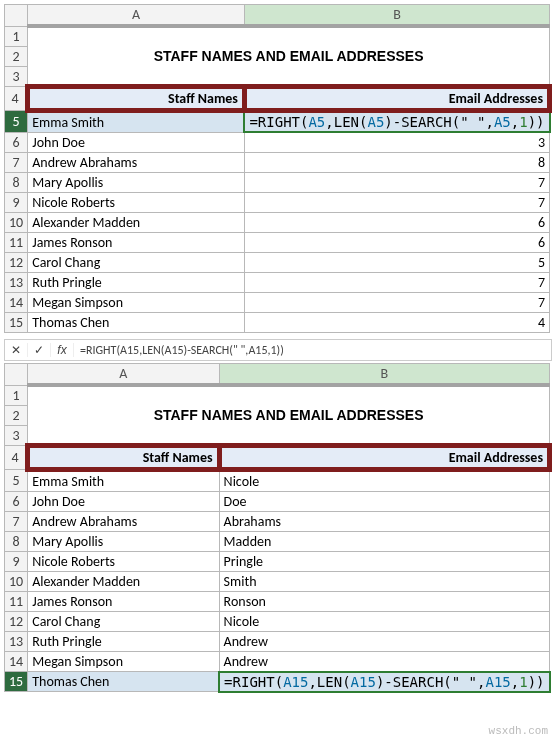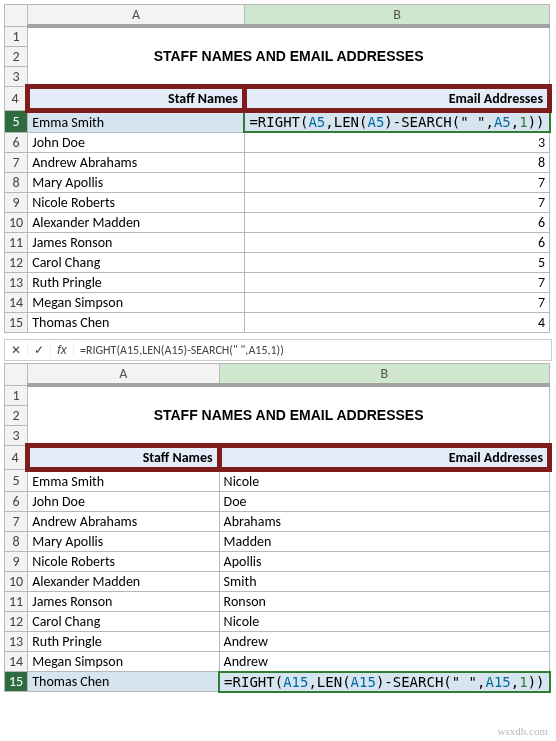--- a/index.html
+++ b/index.html
@@ -107,21 +107,21 @@
     font-size: 12px;
     color: #444;
   }
   .col-header.selected {
     background: #cfe6cf;
   }
   .watermark {
     position: fixed;
     bottom: 4px; right: 8px;
     font-size: 11px; color: #bbb;
-    font-family: Liberation Serif, serif;
+    font-family: Liberation Mono, monospace;
   }
 </style>
 </head>
 <body>
 
 <table class="sheet">
   <colgroup>
       <col style="width:22px">
       <col style="width:280px">
       <col style="width:246px">
@@ -257,21 +257,21 @@
         <td class="dcell">Abrahams</td>
       </tr>
   <tr>
         <td class="row-header">8</td>
         <td class="dcell">Mary Apollis</td>
         <td class="dcell">Madden</td>
       </tr>
   <tr>
         <td class="row-header">9</td>
         <td class="dcell">Nicole Roberts</td>
-        <td class="dcell">Apollis</td>
+        <td class="dcell">Pringle</td>
       </tr>
   <tr>
         <td class="row-header">10</td>
         <td class="dcell">Alexander Madden</td>
         <td class="dcell">Smith</td>
       </tr>
   <tr>
         <td class="row-header">11</td>
         <td class="dcell">James Ronson</td>
         <td class="dcell">Ronson</td>

